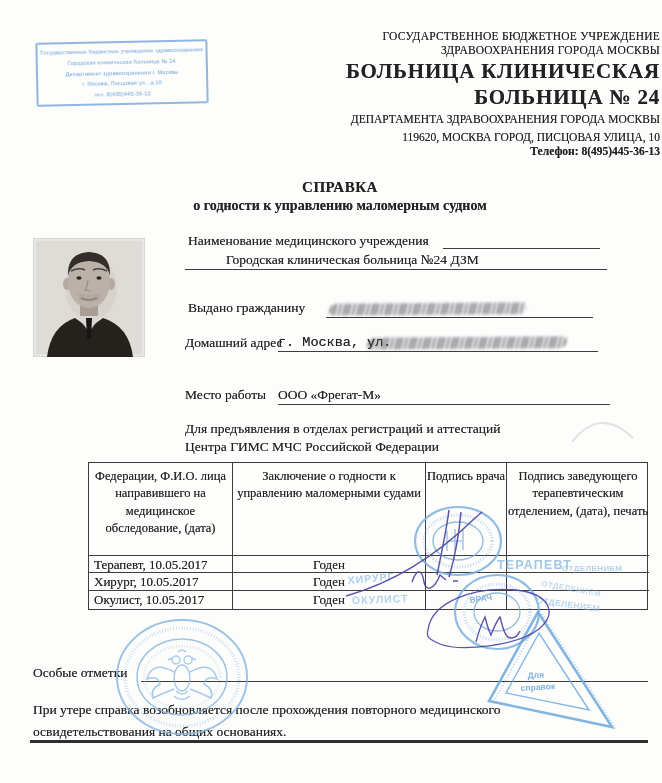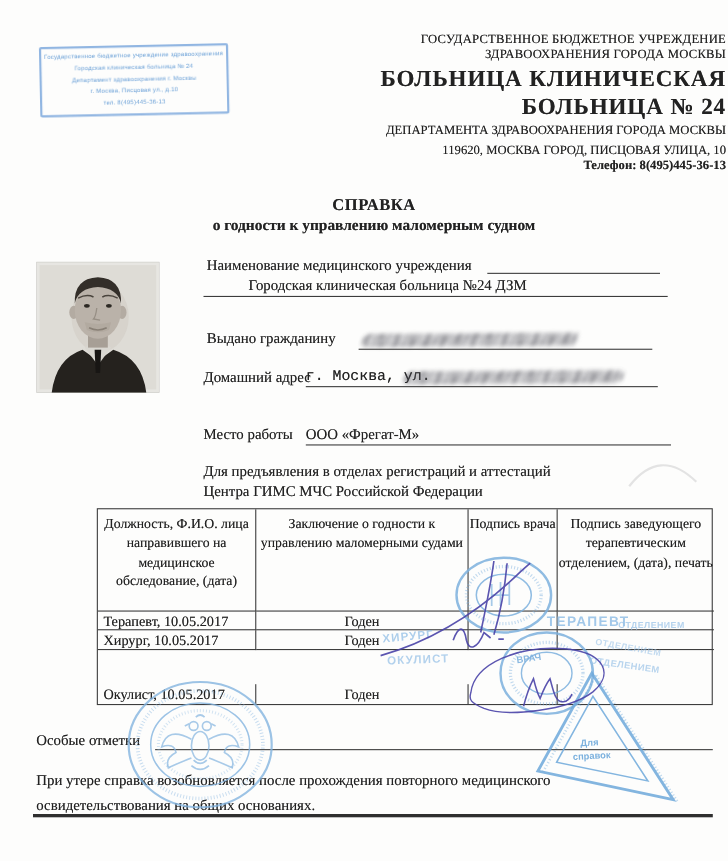--- a/index.html
+++ b/index.html
@@ -50,21 +50,21 @@
     border:1.2px solid #3d3d3d;box-sizing:border-box;
     font-size:12.5px;
   }
   .cell{border-right:1.2px solid #3d3d3d;border-bottom:1.2px solid #3d3d3d;box-sizing:border-box;}
   .cell:nth-child(4n){border-right:none;}
   .cell.last-row{border-bottom:none;}
   .th{height:92.5px;text-align:center;padding-top:5px;line-height:1.38;}
   .td{height:17.5px;line-height:17px;font-size:13px;}
   .td.c1{padding-left:5px;}
   .td.c2{text-align:center;}
-  .td.r3{height:18.5px;margin-top:31px;}
+  .td.r3{height:18.5px;}
   
   .notes{left:33px;top:665px;font-size:13.5px;}
   .footer-par{left:33px;top:699px;width:600px;font-size:13.5px;line-height:1.6;}
   
   .photo{left:33px;top:238px;width:112px;height:119px;}
   
   .overlay{left:0;top:0;width:662px;height:783px;pointer-events:none;}
   .stamp-sans{font-family:"Liberation Sans",sans-serif;font-weight:bold;}
 </style>
 </head>
@@ -133,21 +133,21 @@
   <div class="rule" style="left:278px;top:351px;width:320px;"></div>
 
   <div class="abs lbl scan" style="left:185px;top:387px;">Место работы</div>
   <div class="abs lbl scan" style="left:278px;top:387px;">ООО «Фрегат-М»</div>
   <div class="rule" style="left:278px;top:404px;width:332px;"></div>
 
   <div class="abs lbl scan" style="left:185px;top:421px;">Для предъявления в отделах регистраций и аттестаций</div>
   <div class="abs lbl scan" style="left:185px;top:439px;">Центра ГИМС МЧС Российской Федерации</div>
 
   <div class="abs med-table scan">
-    <div class="cell th">Должность, Ф.И.О. лица направившего на медицинское обследование, (дата)</div>
+    <div class="cell th">Федерации, Ф.И.О. лица направившего на медицинское обследование, (дата)</div>
     <div class="cell th">Заключение о годности к управлению маломерными судами</div>
     <div class="cell th">Подпись врача</div>
     <div class="cell th">Подпись заведующего терапевтическим отделением, (дата), печать</div>
 
     <div class="cell td c1">Терапевт, 10.05.2017</div>
     <div class="cell td c2">Годен</div>
     <div class="cell td"></div>
     <div class="cell td"></div>
 
     <div class="cell td c1">Хирург, 10.05.2017</div>

